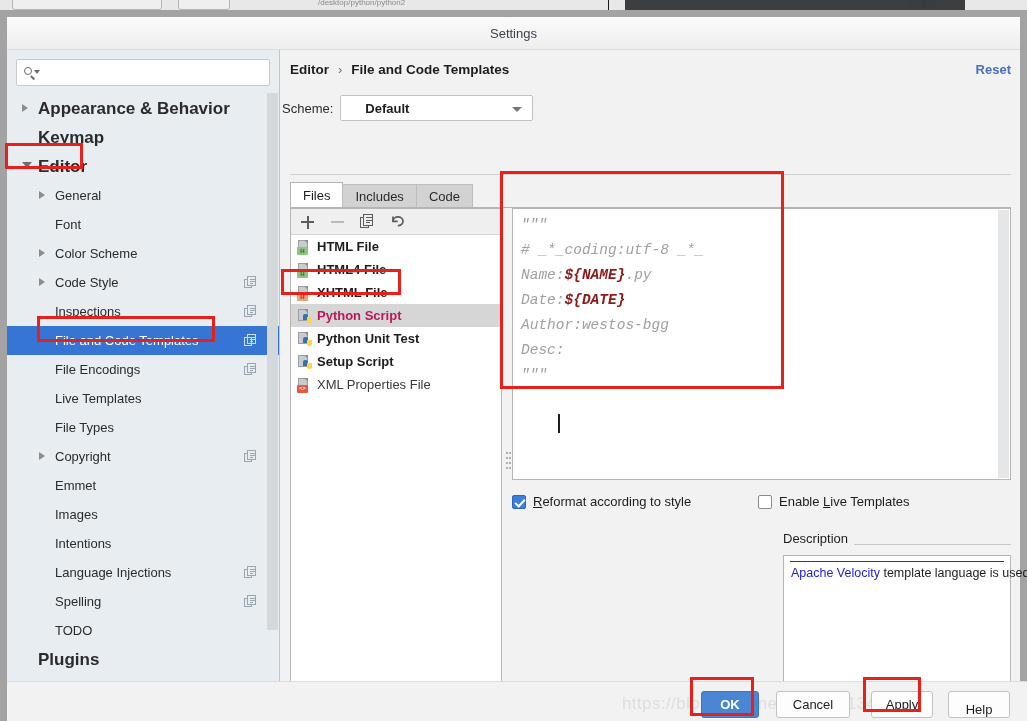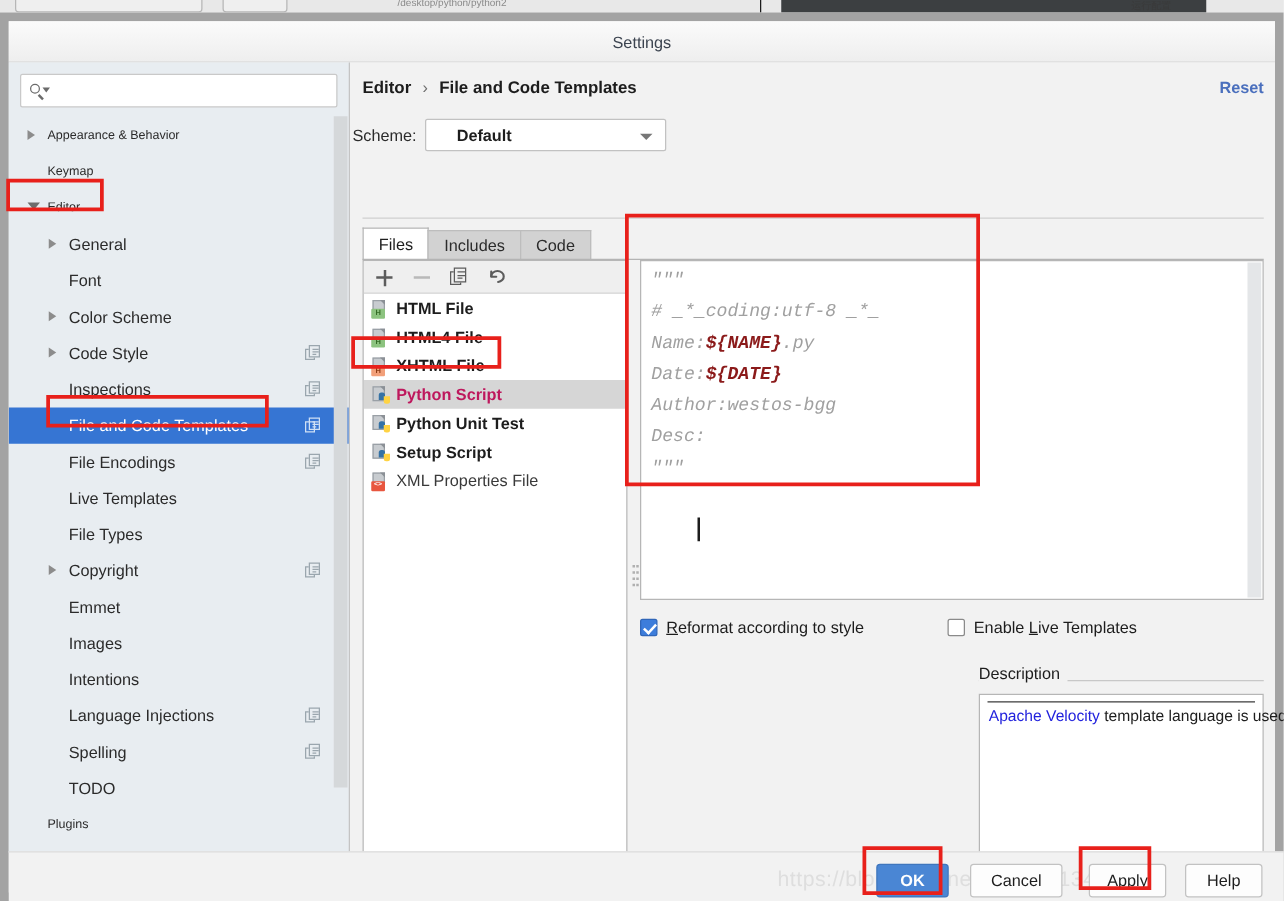--- a/index.html
+++ b/index.html
@@ -106,21 +106,21 @@
     position: absolute; width: 0; height: 0;
     border-top: 4.5px solid transparent; border-bottom: 4.5px solid transparent;
     border-left: 6px solid #8c8c8c;
   }
   .tree-row .arrow.down {
     border-left: 5px solid transparent; border-right: 5px solid transparent;
     border-top: 6px solid #6d6d6d; border-bottom: none;
   }
   .tree-row .lbl { position: absolute; }
   .tree-row.l0 .arrow { left: 15px; top: 10px; }
-  .tree-row.l0 .lbl  { left: 31px; font-weight: normal; font-size: 10px; text-align: right; }
+  .tree-row.l0 .lbl  { left: 31px; font-weight: bold; font-size: 17px; text-align: right; }
   .tree-row.l1 .arrow { left: 32px; top: 10px; }
   .tree-row.l1 .lbl  { left: 48px; font-size: 13px; }
   .cfg-icon {
     position: absolute; right: 22px; top: 8px; width: 13px; height: 13px;
   }
   .cfg-icon .b1 {
     position: absolute; left: 0; top: 3px; width: 8px; height: 9px;
     border: 1.2px solid #9aa6ae; box-sizing: border-box; background: #e8edf1;
   }
   .cfg-icon .b2 {
@@ -712,21 +712,21 @@
         <div id="footer-buttons">
             <div class="btn primary" style="left: 694px; width: 58px;">
               <span>OK</span>
             </div>
             <div class="btn normal" style="left: 769px; width: 74px;">
               <span>Cancel</span>
             </div>
             <div class="btn normal" style="left: 864px; width: 62px;">
               <span>Apply</span>
             </div>
-            <div class="btn normal" style="left: 941px; width: 62px;">
+            <div class="btn normal" style="left: 941px; width: 62px; align-items: flex-end;">
               <span>Help</span>
             </div>
           </div>
       </div>
 
     </div>
   </div>
 
   <div class="red-box" style="left:5px;  top:143px; width:78px;  height:26px;"></div>
   <div class="red-box" style="left:37px; top:316px; width:178px; height:26px;"></div>

